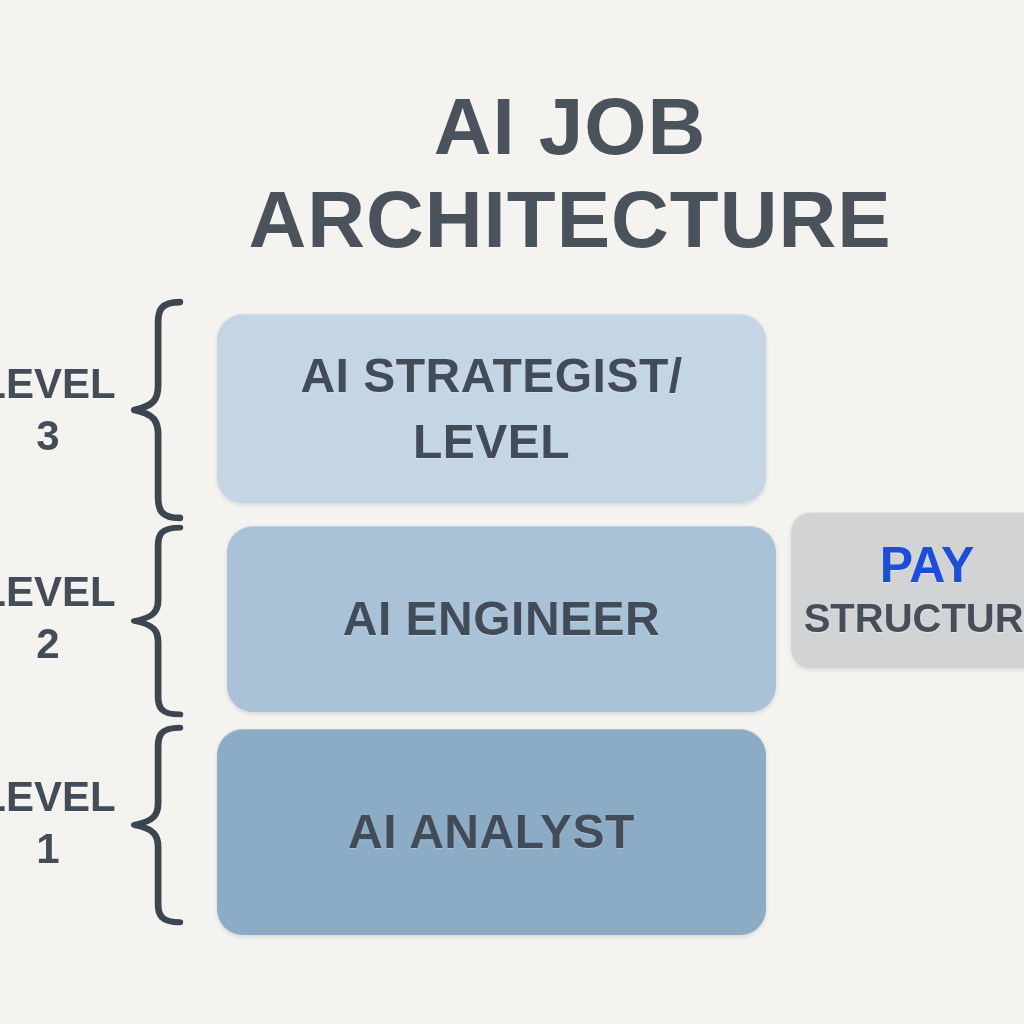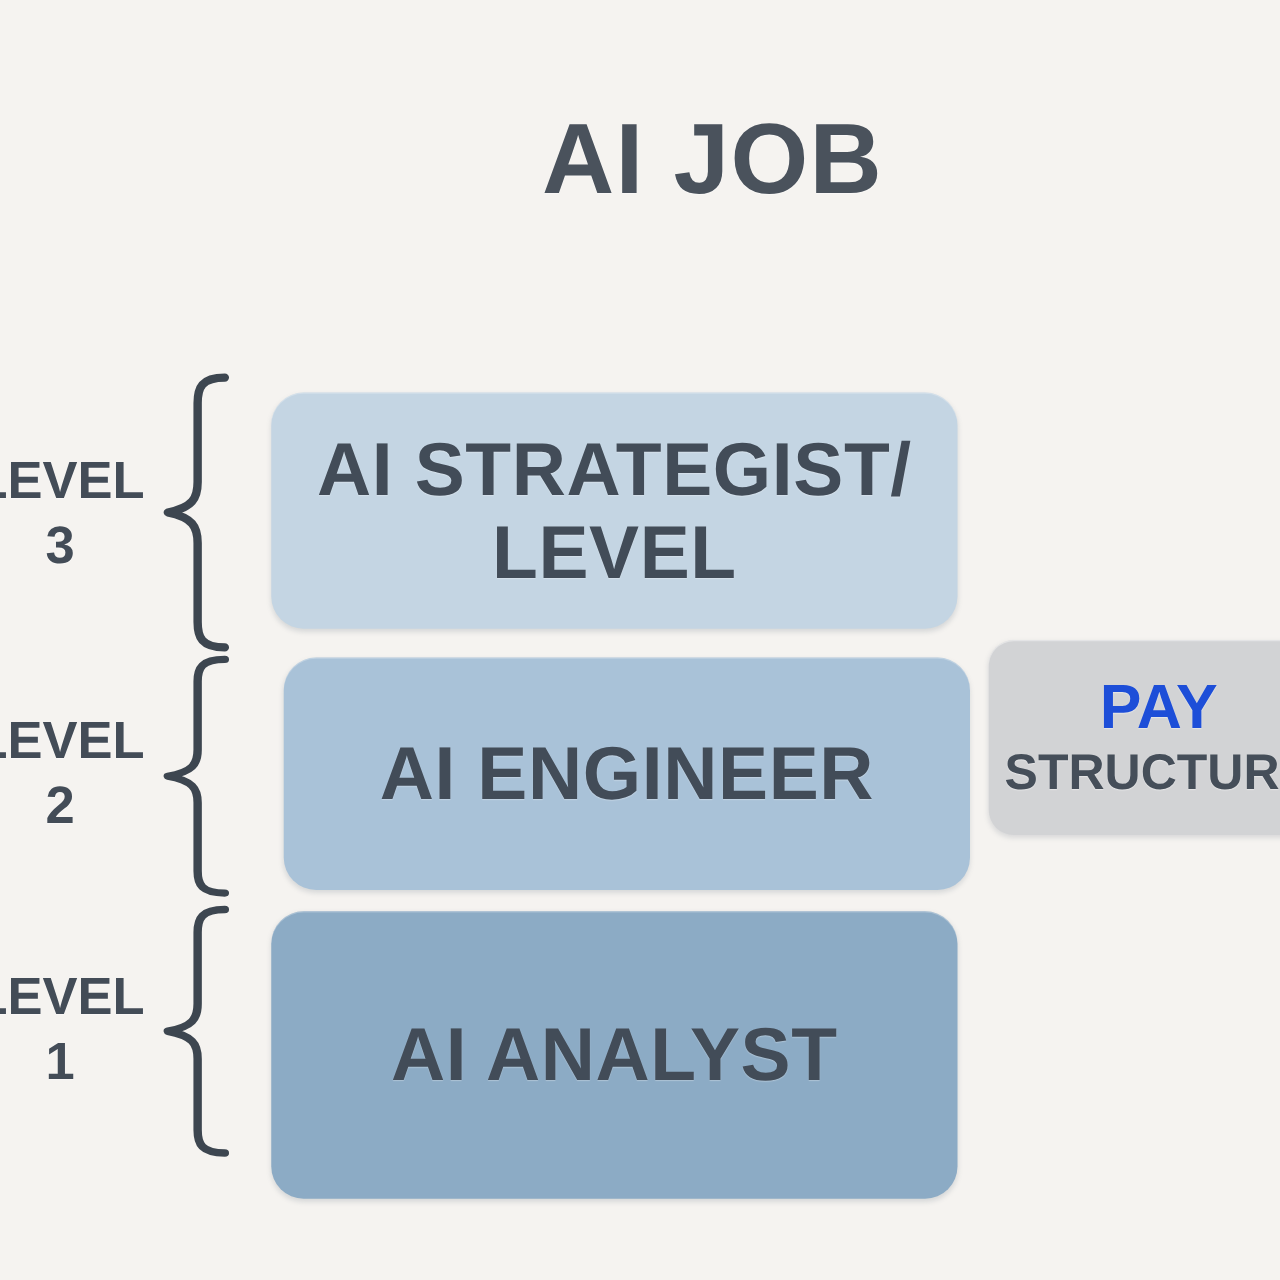--- a/index.html
+++ b/index.html
@@ -65,23 +65,23 @@
     left:217px;width:549px;
     border-radius:26px;
     display:flex;
     flex-direction:column;
     align-items:center;
     justify-content:center;
     box-shadow:0 2px 4px rgba(95,108,124,0.20), inset 0 1px 0 rgba(255,255,255,0.25);
   }
   .box-3{top:314px;height:189px;}
   .box-2{top:526px;height:186px;}
-  .box-1{top:729px;height:230px;}
+  .box-1{top:729px;height:206px;}
   .role-line{
-    font-size:60px;
+    font-size:48px;
     font-weight:700;
     line-height:66px;
     letter-spacing:0.5px;
     color:#424c58;
     text-shadow:0 1px 1px rgba(255,255,255,0.30);
     text-align:center;
     white-space:nowrap;
   }
   .role-line:empty{display:none;}
   
@@ -111,21 +111,21 @@
     color:#454e59;
     text-shadow:0 1px 1px rgba(255,255,255,0.45);
     white-space:nowrap;
   }
 </style>
 </head>
 <body style="background: rgb(245, 243, 240);">
 
 <div class="canvas">
 
-  <h1 class="title"><span>AI JOB</span><br></h1>
+  <h1 class="title"><span>AI JOB</span><br><span>ARCHITECTURE</span></h1>
 
   <div class="level-label label-3">
     <div>LEVEL</div>
     <div>3</div>
   </div>
   <svg class="brace brace-3" viewBox="0 0 56 220" preserveAspectRatio="none">
     <path d="M52,4 C34,4 31,12 31,24 L31,86 C31,99 27,106 8,110 C27,114 31,121 31,134 L31,196 C31,208 34,216 52,216" style="stroke: rgb(61, 70, 80);"></path>
   </svg>
   <div class="role-box box-3" style="background: rgb(196, 213, 227);">
     <div class="role-line">AI STRATEGIST/</div>

